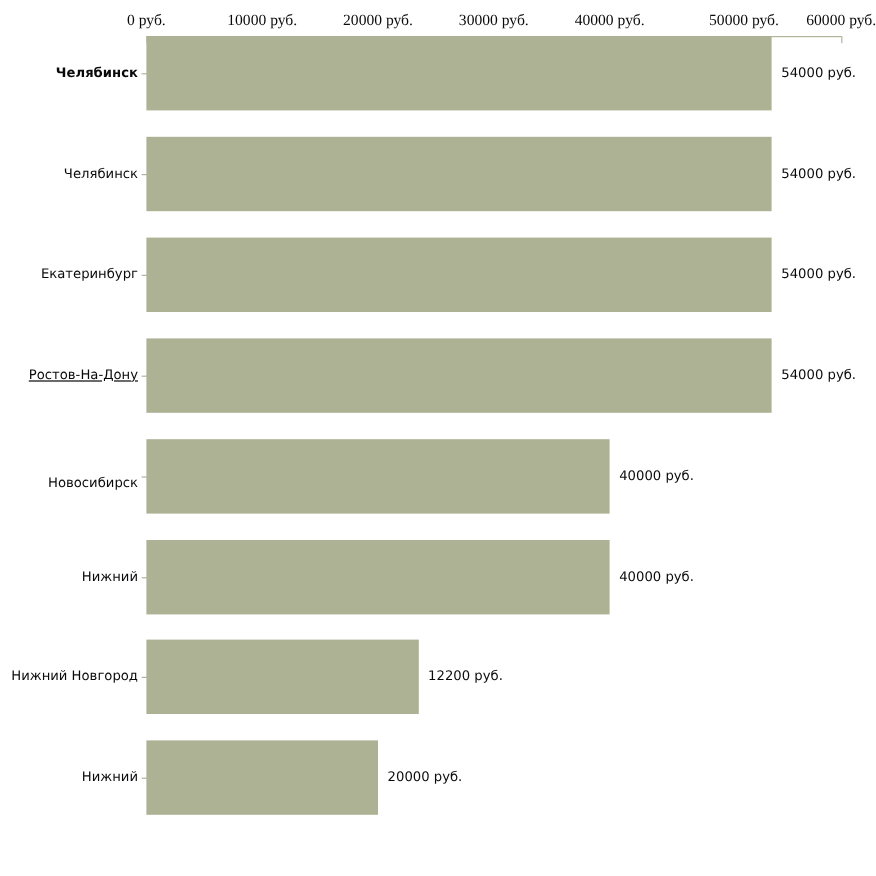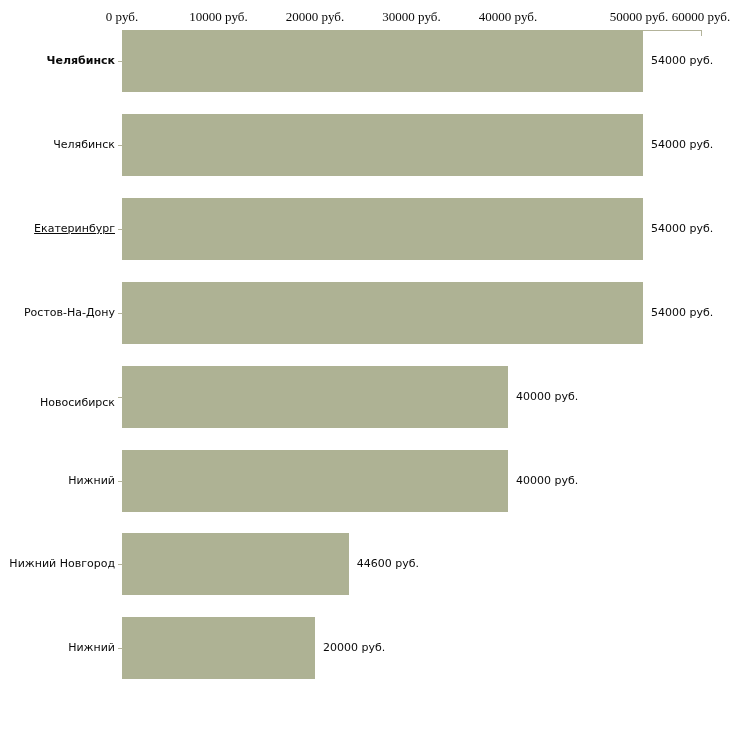--- a/index.html
+++ b/index.html
@@ -98,53 +98,53 @@
       <div class="x-tick-label" style="left: 122px;">0 руб.</div>
       <div class="x-tick" style="left: 218.5px;"></div>
       <div class="x-tick-label" style="left: 218.5px;">10000 руб.</div>
       <div class="x-tick" style="left: 315px;"></div>
       <div class="x-tick-label" style="left: 315px;">20000 руб.</div>
       <div class="x-tick" style="left: 411.5px;"></div>
       <div class="x-tick-label" style="left: 411.5px;">30000 руб.</div>
       <div class="x-tick" style="left: 508px;"></div>
       <div class="x-tick-label" style="left: 508px;">40000 руб.</div>
       <div class="x-tick" style="left: 604.5px;"></div>
-      <div class="x-tick-label" style="left: 639px;">50000 руб.</div>
+      <div class="x-tick-label" style="left: 620px;">50000 руб.</div>
       <div class="x-tick" style="left: 701px;"></div>
       <div class="x-tick-label" style="left: 701px;">60000 руб.</div>
     </div>
 
   <div id="plot-area">
       <div class="bar" title="Челябинск: 54000 руб." style="top: 30px; width: 521.1px; height: 62px; background: rgb(174, 178, 148);"></div>
       <div class="y-tick" style="top: 61px;"></div>
       <div class="cat-label" style="top: 55px; font-weight: bold;">Челябинск</div>
       <div class="bar-value" style="left: 651.1px; top: 55px;">54000 руб.</div>
       <div class="bar" title="Волгоград: 54000 руб." style="top: 113.9px; width: 521.1px; height: 62px; background: rgb(174, 178, 148);"></div>
       <div class="y-tick" style="top: 145px;"></div>
       <div class="cat-label" style="top: 138.9px;">Челябинск</div>
       <div class="bar-value" style="left: 651.1px; top: 138.9px;">54000 руб.</div>
       <div class="bar" title="Екатеринбург: 54000 руб." style="top: 197.8px; width: 521.1px; height: 62px; background: rgb(174, 178, 148);"></div>
       <div class="y-tick" style="top: 229px;"></div>
-      <div class="cat-label" style="top: 222.8px; text-decoration: underline;">Екатеринбург</div>
+      <div class="cat-label" style="top: 222.8px;">Екатеринбург</div>
       <div class="bar-value" style="left: 651.1px; top: 222.8px;">54000 руб.</div>
       <div class="bar" title="Ростов-На-Дону: 54000 руб." style="top: 281.7px; width: 521.1px; height: 62px; background: rgb(174, 178, 148);"></div>
       <div class="y-tick" style="top: 313px;"></div>
-      <div class="cat-label" style="top: 306.7px;">Ростов-На-Дону</div>
+      <div class="cat-label" style="top: 306.7px; text-decoration: underline;">Ростов-На-Дону</div>
       <div class="bar-value" style="left: 651.1px; top: 306.7px;">54000 руб.</div>
       <div class="bar" title="Новосибирск: 40000 руб." style="top: 365.6px; width: 386px; height: 62px; background: rgb(174, 178, 148);"></div>
       <div class="y-tick" style="top: 397px;"></div>
       <div class="cat-label" style="top: 397px;">Новосибирск</div>
       <div class="bar-value" style="left: 516px; top: 390.6px;">40000 руб.</div>
       <div class="bar" title="Москва: 40000 руб." style="top: 449.5px; width: 386px; height: 62px; background: rgb(174, 178, 148);"></div>
       <div class="y-tick" style="top: 481px;"></div>
       <div class="cat-label" style="top: 474.5px;">Нижний</div>
       <div class="bar-value" style="left: 516px; top: 474.5px;">40000 руб.</div>
       <div class="bar" title="Нижний Новгород: 23500 руб." style="top: 533.4px; width: 226.775px; height: 62px; background: rgb(174, 178, 148);"></div>
       <div class="y-tick" style="top: 564px;"></div>
       <div class="cat-label" style="top: 558.4px;">Нижний Новгород</div>
-      <div class="bar-value" style="left: 356.775px; top: 558.4px;">44600 руб.</div>
+      <div class="bar-value" style="left: 356.775px; top: 558.4px;">12200 руб.</div>
       <div class="bar" title="Самара: 20000 руб." style="top: 617.3px; width: 193px; height: 62px; background: rgb(174, 178, 148);"></div>
       <div class="y-tick" style="top: 648px;"></div>
       <div class="cat-label" style="top: 642.3px;">Нижний</div>
       <div class="bar-value" style="left: 323px; top: 642.3px;">20000 руб.</div>
     </div>
 
 </div>
 
 </body></html>

